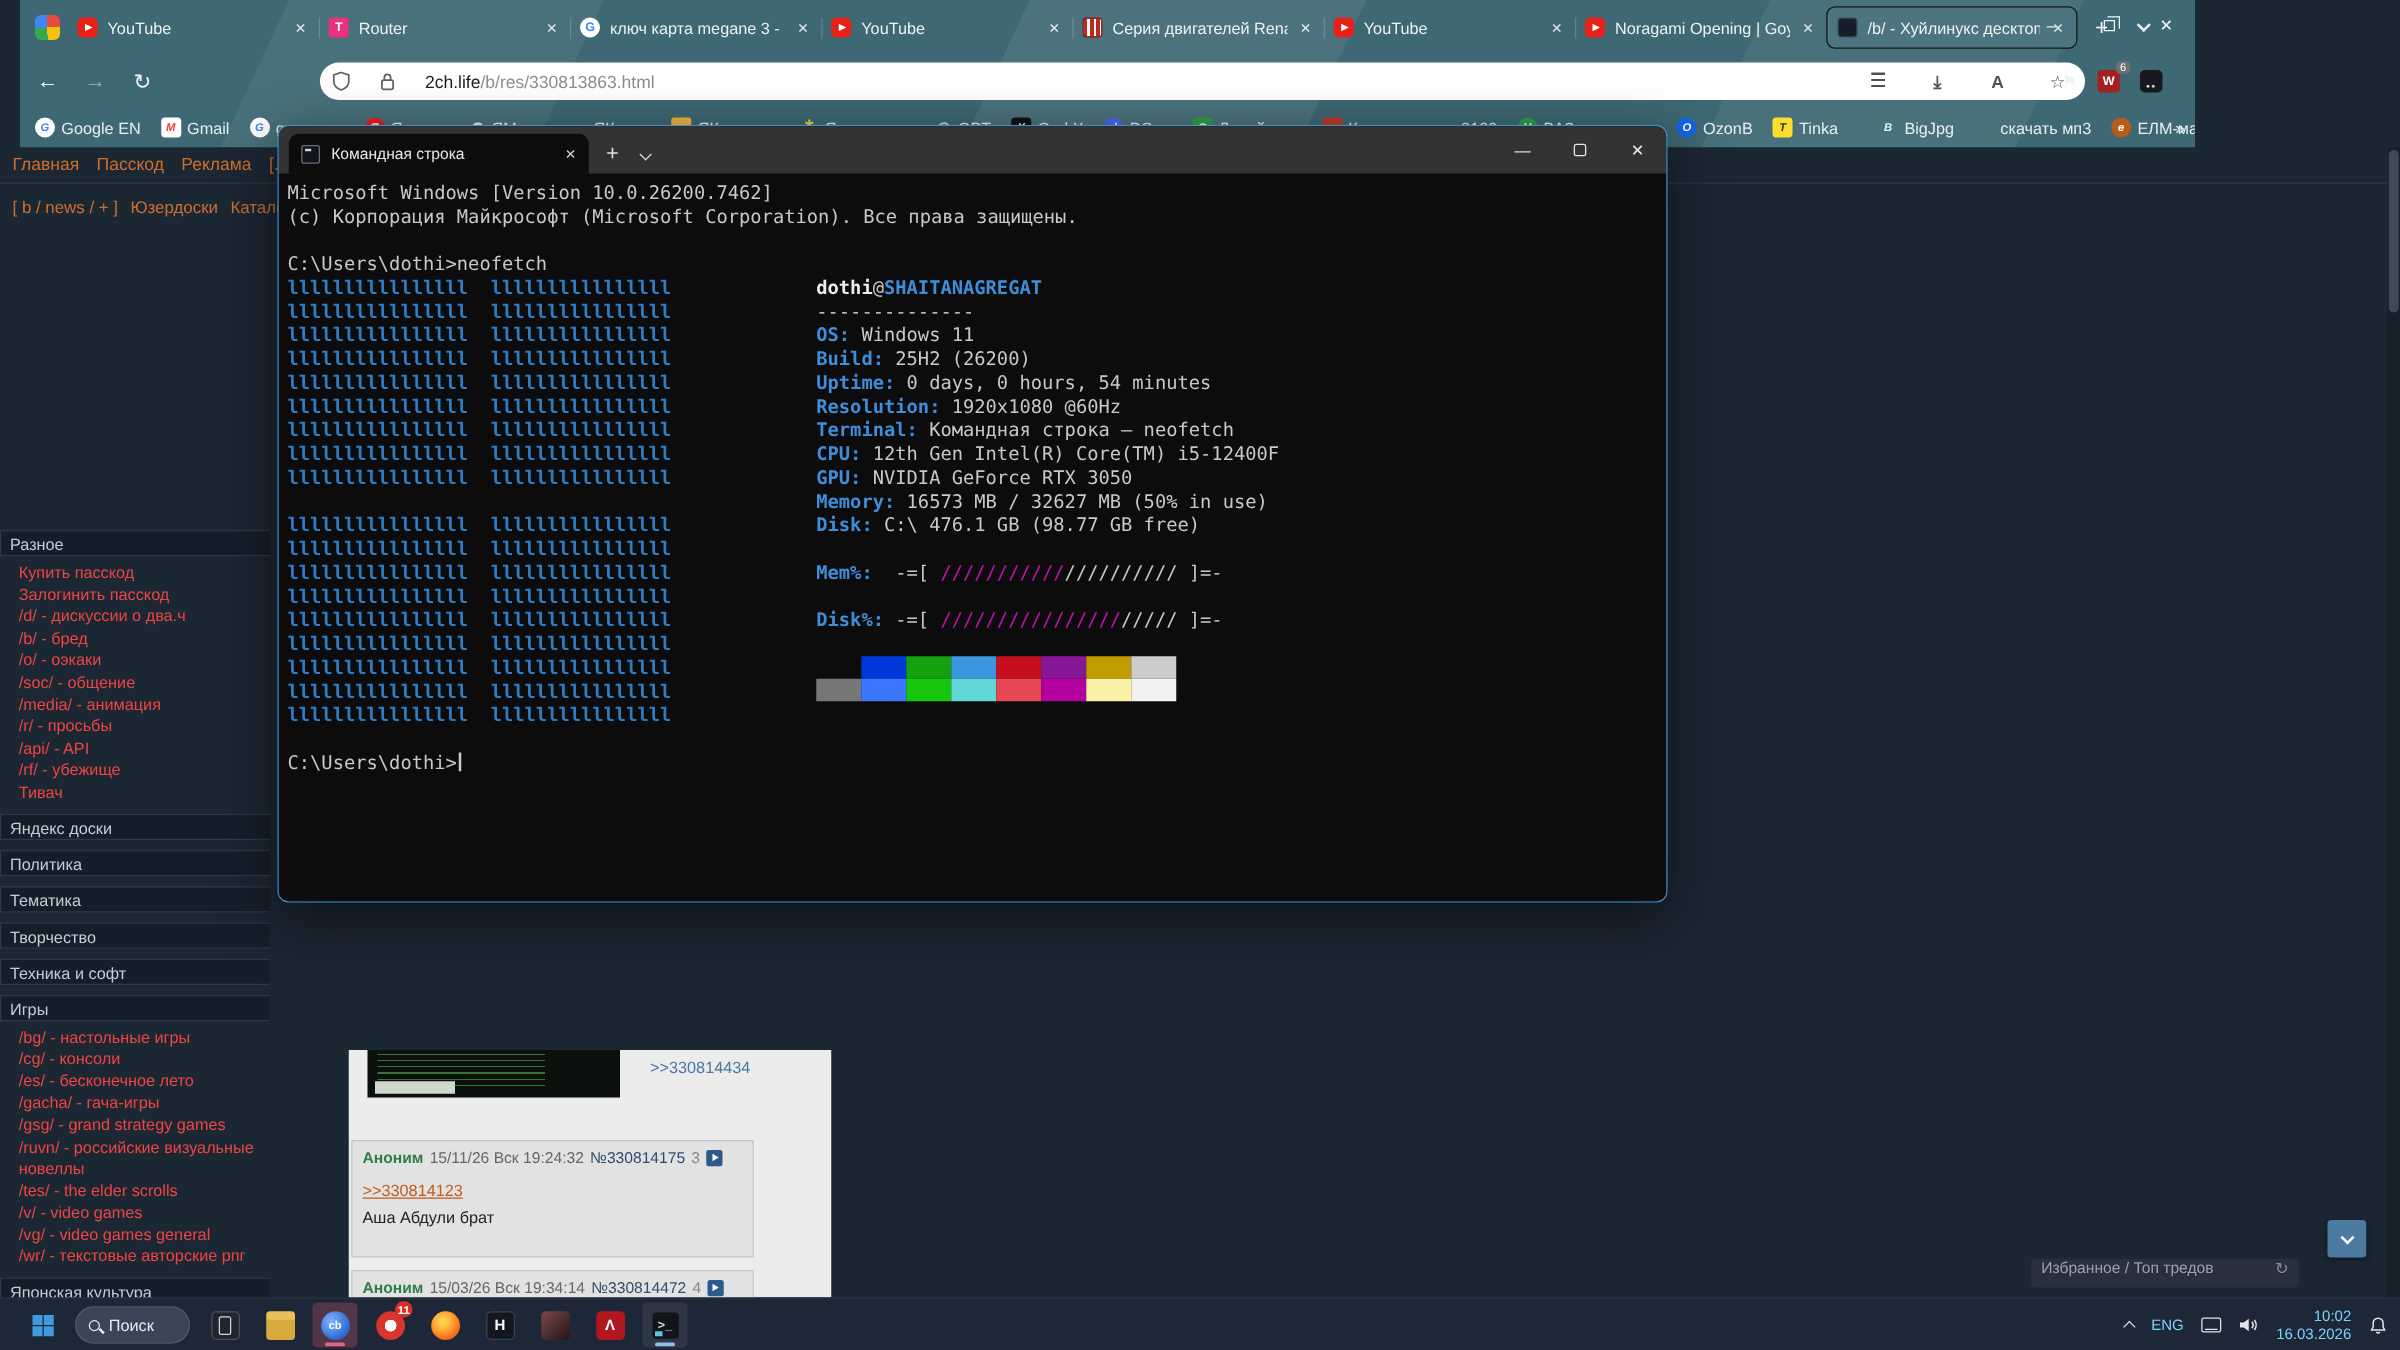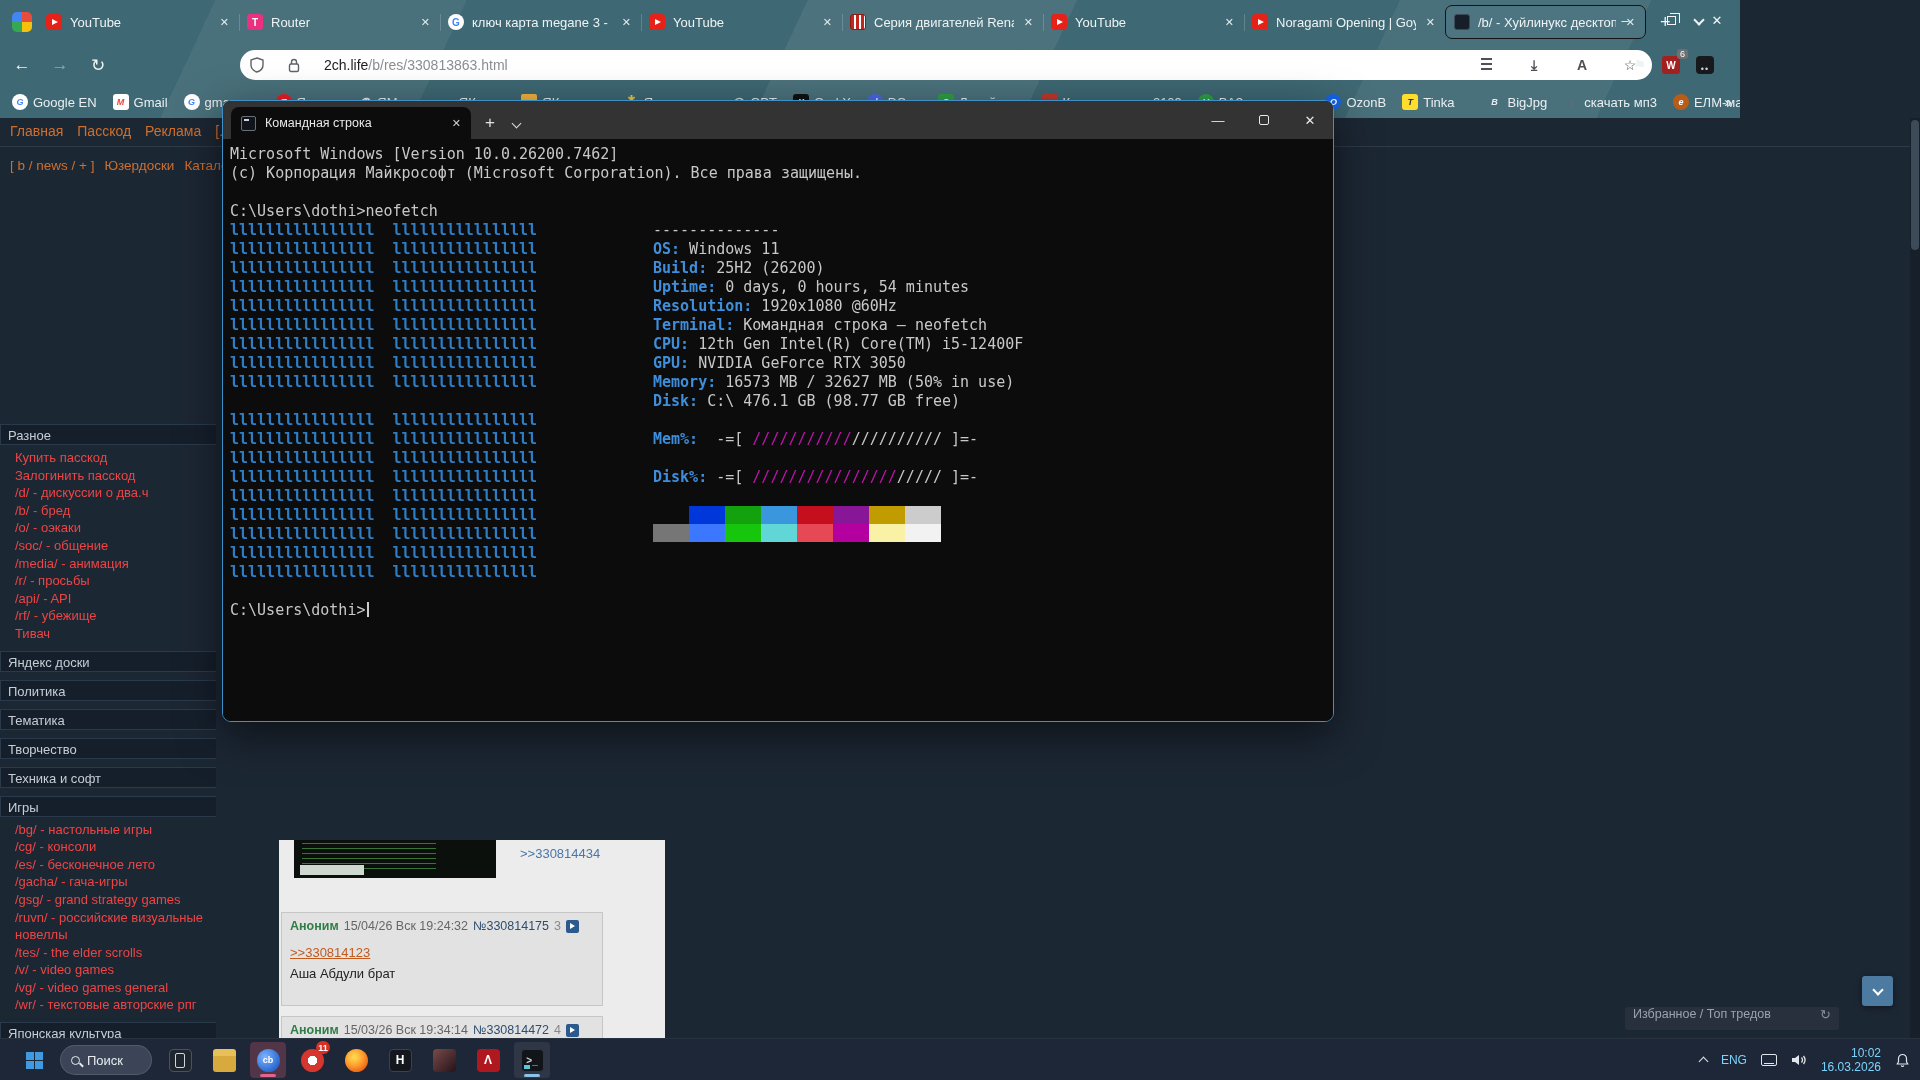--- a/index.html
+++ b/index.html
@@ -1,21 +1,21 @@
 <!DOCTYPE html>
 <html><head>
 <meta charset="utf-8">
 <style>
   *{box-sizing:border-box;margin:0;padding:0}
   html,body{background:#000}
   body{font-family:"Liberation Sans",sans-serif}
   #stage{position:relative;width:1920px;height:1080px;overflow:hidden;background:#1c2734}
 
   
-  .chrome{position:absolute;top:0;left:0;width:1740px;height:118px;
+  .chrome{position:absolute;top:0;left:16px;width:1740px;height:118px;
     background:#3e6873;
     background-image:linear-gradient(115deg,rgba(255,255,255,0) 0 12%,rgba(255,255,255,.06) 12% 26%,rgba(255,255,255,0) 26% 45%,rgba(255,255,255,.07) 45% 60%,rgba(255,255,255,0) 60% 78%,rgba(255,255,255,.06) 78% 92%,rgba(255,255,255,0) 92%);}
   .tabrow{position:absolute;top:0;left:0;right:0;height:44px;display:flex;align-items:center}
   .ffview{width:20px;height:20px;border-radius:5px;margin:0 6px 0 12px;
     background:conic-gradient(#e84c3c 0 25%,#f4c20d 25% 50%,#34a853 50% 75%,#4285f4 75%)}
   #tabs{display:flex;height:44px;align-items:center}
   .tab{width:201px;height:33px;display:flex;align-items:center;gap:8px;padding:0 8px;color:#eef3f4;font-size:13px;position:relative}
   .tab:not(.active)+.tab:not(.active)::before{content:"";position:absolute;left:0;top:8px;bottom:8px;width:1px;background:rgba(255,255,255,.18)}
   .tab.active{background:#4c7581;border:1px solid #141414;border-radius:7px;height:34px}
   .tab-label{flex:1;white-space:nowrap;overflow:hidden}
@@ -417,21 +417,21 @@
         <a class="sb-a">/wr/ - текстовые авторские рпг</a>
         <div class="sb-h">Японская культура</div>
       </div>
 
     <div class="panel">
       <div class="thumb"></div>
       <a class="blue-link">&gt;&gt;330814434</a>
       <div class="post post-1">
         <div class="post-h">
           <span class="pname">Аноним</span>
-          <span class="pdate">15/04/26 Вск 19:24:32</span>
+          <span class="pdate">15/11/26 Вск 19:24:32</span>
           <a class="pnum">№330814175</a>
           <span class="pidx">3</span>
           <span class="pplay"></span>
         </div>
         <a class="preply">&gt;&gt;330814123</a>
         <div class="ptext">Аша Абдули брат</div>
       </div>
       <div class="post post-2">
         <div class="post-h">
           <span class="pname">Аноним</span>
@@ -491,20 +491,21 @@
 llllllllllllllll  llllllllllllllll
 llllllllllllllll  llllllllllllllll
 llllllllllllllll  llllllllllllllll
 llllllllllllllll  llllllllllllllll
 llllllllllllllll  llllllllllllllll
 llllllllllllllll  llllllllllllllll
 llllllllllllllll  llllllllllllllll
 llllllllllllllll  llllllllllllllll
 llllllllllllllll  llllllllllllllll</pre>
         <div class="nf-info" id="term-info">
+            <div class="tline"><span class="tt">dothi</span><span class="tw">@</span><span class="tl">SHAITANAGREGAT</span></div>
             <div class="tline"><span class="tw">--------------</span></div>
             <div class="tline"><span class="tl">OS:</span><span class="tw"> Windows 11</span></div>
             <div class="tline"><span class="tl">Build:</span><span class="tw"> 25H2 (26200)</span></div>
             <div class="tline"><span class="tl">Uptime:</span><span class="tw"> 0 days, 0 hours, 54 minutes</span></div>
             <div class="tline"><span class="tl">Resolution:</span><span class="tw"> 1920x1080 @60Hz</span></div>
             <div class="tline"><span class="tl">Terminal:</span><span class="tw"> Командная строка — neofetch</span></div>
             <div class="tline"><span class="tl">CPU:</span><span class="tw"> 12th Gen Intel(R) Core(TM) i5-12400F</span></div>
             <div class="tline"><span class="tl">GPU:</span><span class="tw"> NVIDIA GeForce RTX 3050</span></div>
             <div class="tline"><span class="tl">Memory:</span><span class="tw"> 16573 MB / 32627 MB (50% in use)</span></div>
             <div class="tline"><span class="tl">Disk:</span><span class="tw"> C:\ 476.1 GB (98.77 GB free)</span></div>

